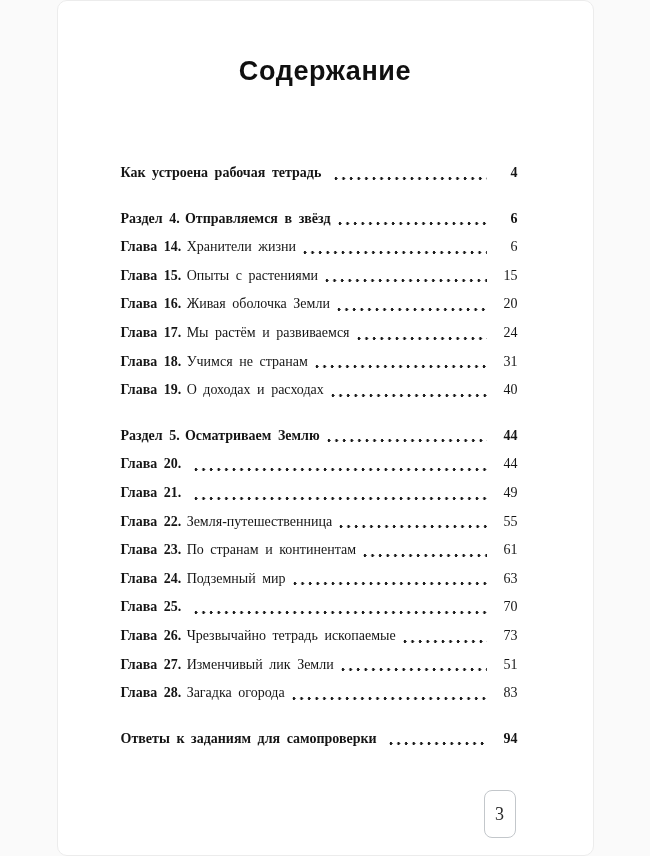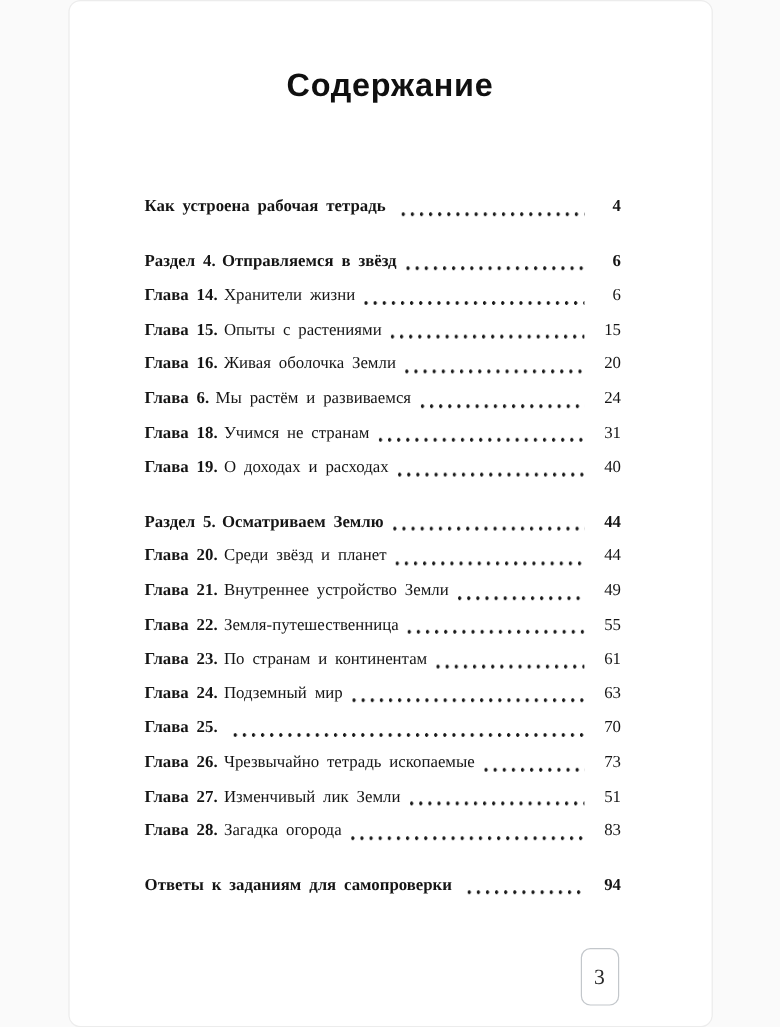--- a/index.html
+++ b/index.html
@@ -117,21 +117,21 @@
     </div>
 
     <div class="row">
       <span class="prefix">Глава 16.</span>
       <span class="etitle">Живая оболочка Земли</span>
       <span class="leader"></span>
       <span class="pnum">20</span>
     </div>
 
     <div class="row">
-      <span class="prefix">Глава 6.</span>
+      <span class="prefix">Глава 17.</span>
       <span class="etitle">Мы растём и развиваемся</span>
       <span class="leader"></span>
       <span class="pnum">24</span>
     </div>
 
     <div class="row">
       <span class="prefix">Глава 18.</span>
       <span class="etitle">Учимся не странам</span>
       <span class="leader"></span>
       <span class="pnum">31</span>
@@ -146,28 +146,26 @@
 
     <div class="row brow gap">
       <span class="prefix">Раздел 5.</span>
       <span class="etitle">Осматриваем Землю</span>
       <span class="leader"></span>
       <span class="pnum">44</span>
     </div>
 
     <div class="row">
       <span class="prefix">Глава 20.</span>
-      <span class="etitle">Среди звёзд и планет</span>
       <span class="leader"></span>
       <span class="pnum">44</span>
     </div>
 
     <div class="row">
       <span class="prefix">Глава 21.</span>
-      <span class="etitle">Внутреннее устройство Земли</span>
       <span class="leader"></span>
       <span class="pnum">49</span>
     </div>
 
     <div class="row">
       <span class="prefix">Глава 22.</span>
       <span class="etitle">Земля-путешественница</span>
       <span class="leader"></span>
       <span class="pnum">55</span>
     </div>

